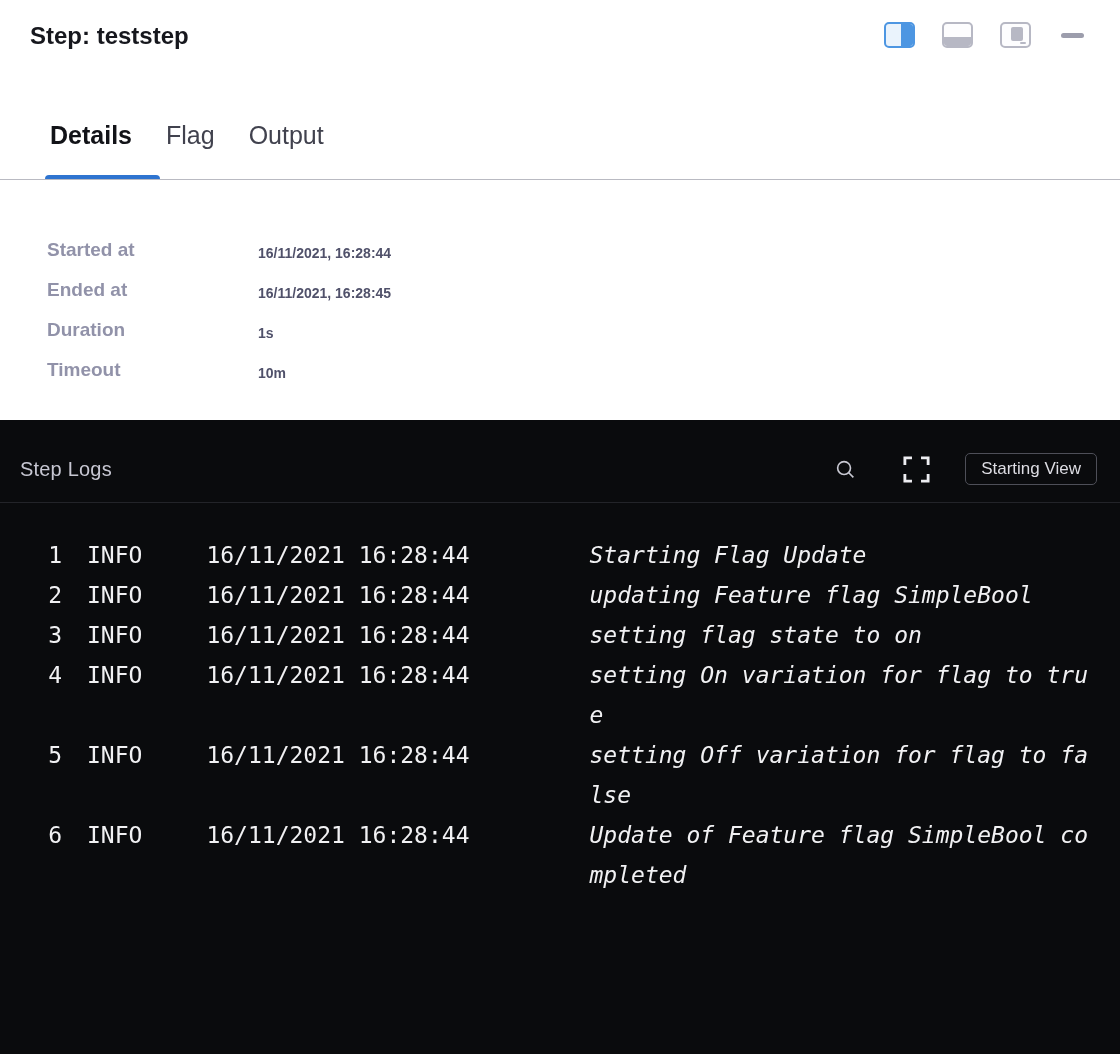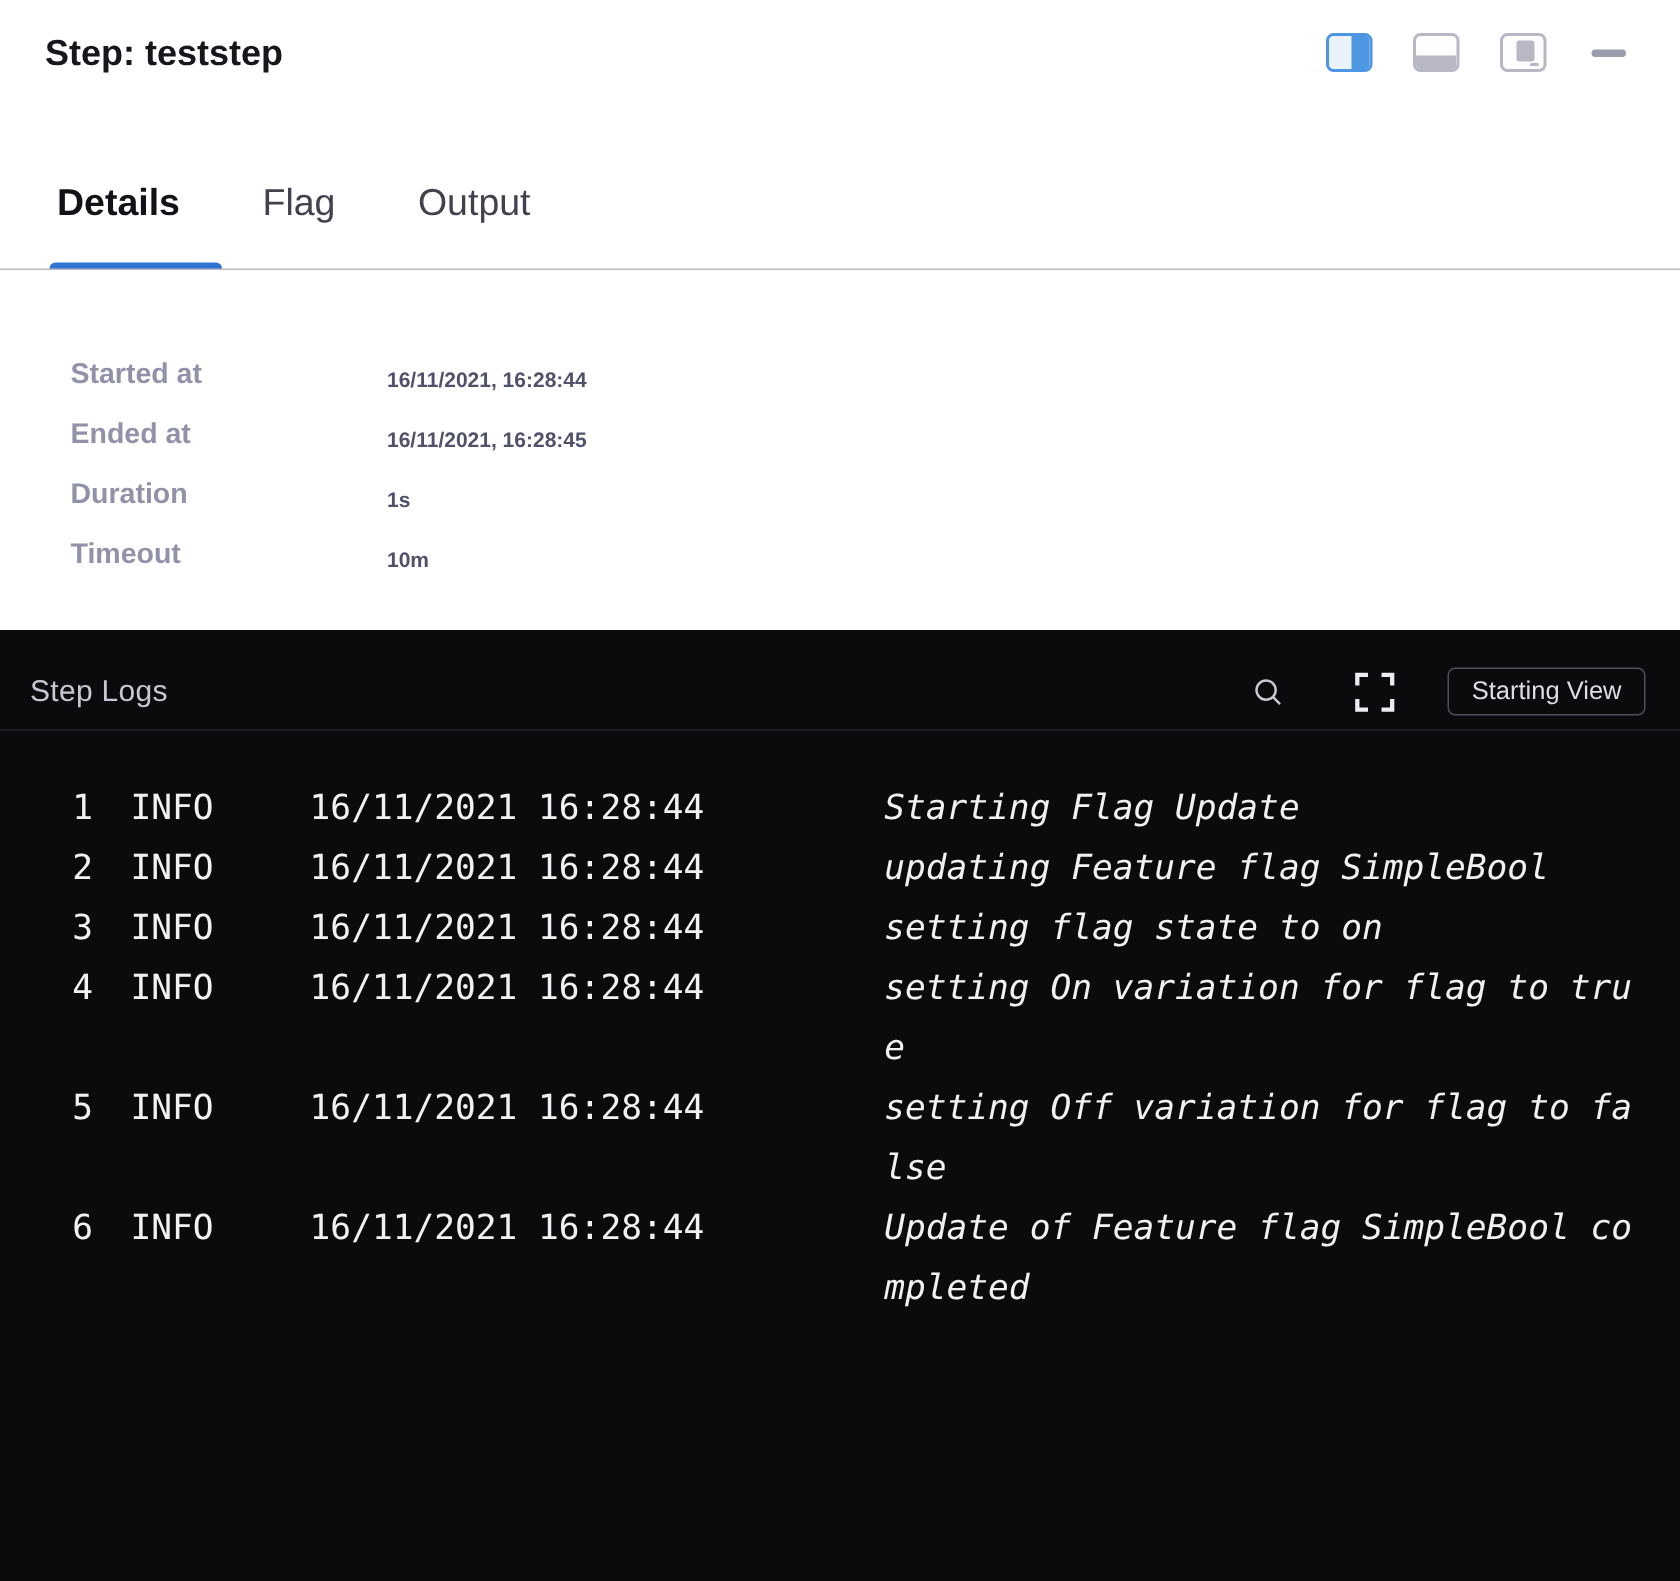--- a/index.html
+++ b/index.html
@@ -56,22 +56,22 @@
     background: #b7b8c4; border-radius: 1px;
   }
   .dash {
     display: block; width: 23px; height: 5px; border-radius: 3px;
     background: #9c9dac; margin-left: 3px; cursor: pointer;
   }
 
   
   .tabs {
     position: absolute;
-    top: 118px; left: 38px;
-    display: flex; gap: 55px;
+    top: 118px; left: 50px;
+    display: flex; gap: 34px;
     height: 62px;
   }
   .tab {
     font-size: 25px;
     font-weight: 500;
     color: #41424e;
     cursor: pointer;
     position: relative;
     line-height: 34px;
   }
@@ -106,21 +106,21 @@
     color: #50516a;
   }
 
   
   .logs {
     position: absolute;
     top: 420px; left: 0; right: 0; bottom: 0;
     background: #0a0b0d;
   }
   .logs-header {
-    height: 67px;
+    height: 83px;
     display: flex;
     align-items: center;
     justify-content: space-between;
     padding: 16px 23px 0 20px;
     border-bottom: 1px solid #232429;
   }
   .logs-title { font-size: 20px; color: #c7c7d2; letter-spacing: 0.2px; }
   .logs-actions { display: flex; align-items: center; }
   .icon-btn { display: inline-flex; cursor: pointer; background: none; border: none; padding: 0; }
   .search-btn { margin-right: 44px; }

